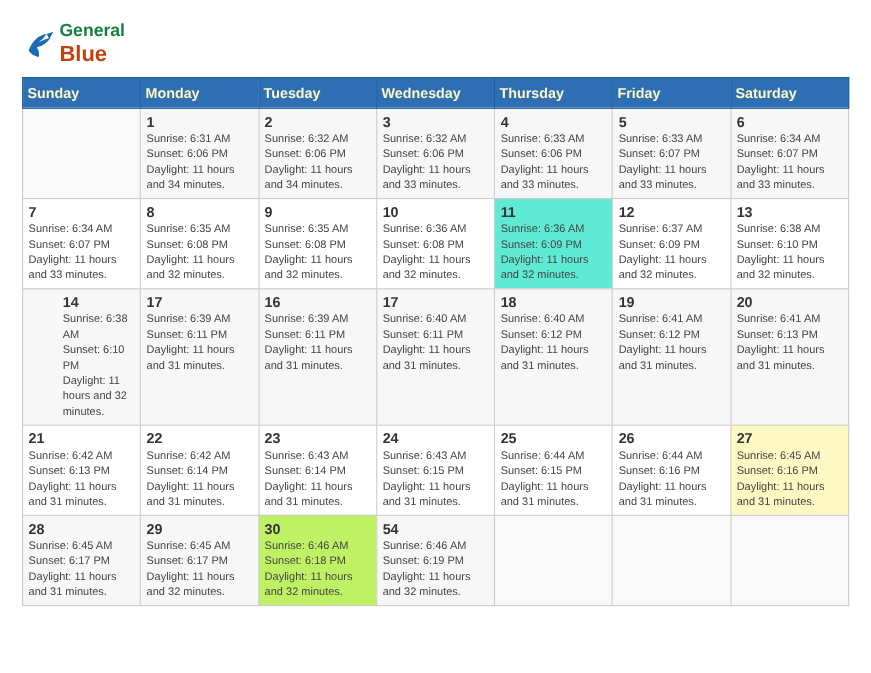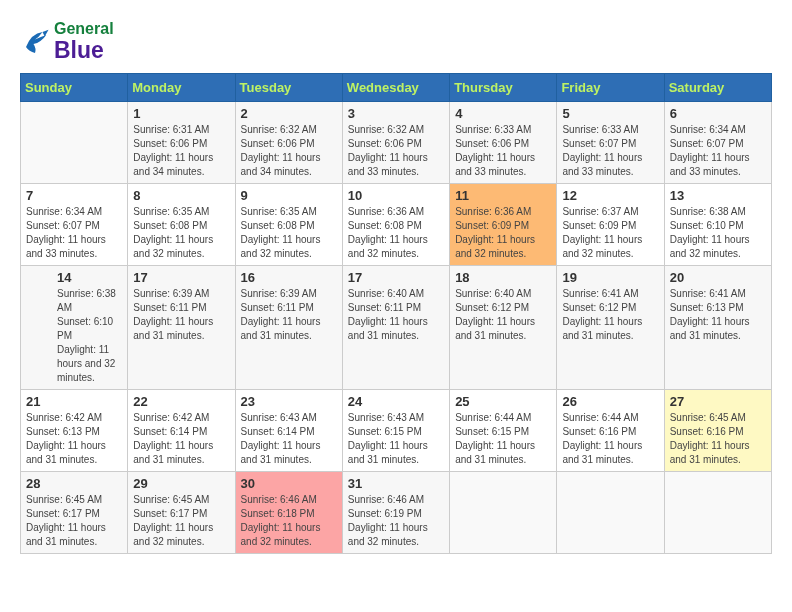--- a/index.html
+++ b/index.html
@@ -37,21 +37,21 @@
       font-size: 16px;
       color: #555;
     }
     .calendar {
       width: 100%;
       border-collapse: collapse;
       border: 1px solid #ccc;
     }
     .calendar th {
       background-color: #2e6eb5;
-      color: #bef264;
+      color: #fef9c3;
       font-size: 13px;
       font-weight: bold;
       padding: 6px 4px;
       text-align: left;
       border: 1px solid #2060a0;
     }
     .calendar td {
       width: 14.28%;
       vertical-align: top;
       padding: 4px 5px;
@@ -89,21 +89,21 @@
 <body>
 
 <div class="header">
   <div class="logo">
     <svg class="logo-bird" viewBox="0 0 40 40" xmlns="http://www.w3.org/2000/svg">
       <path d="M8 28 Q15 10 30 8 Q25 15 20 18 Q28 14 35 12 Q28 22 18 24 Q22 30 20 36 Q12 34 8 28Z" fill="#1a6ab5"></path>
       <path d="M30 8 L38 5 L33 14 Z" fill="#1a6ab5"></path>
     </svg>
     <div>
       <div style="font-size:16px;font-weight:bold;color:#15803d;line-height:1.1;">General</div>
-      <div style="font-size:23px;font-weight:bold;color:#4c1d95;line-height:1.1;">Blue</div>
+      <div style="font-size:20px;font-weight:bold;color:#c2410c;line-height:1.1;">Blue</div>
     </div>
   </div>
   <div class="title-section">
     <div class="month-title"></div>
     <div class="location"></div>
   </div>
 </div>
 
 <table class="calendar">
   <thead>
@@ -155,21 +155,21 @@
           <div class="day-info">Sunrise: 6:35 AM<br>Sunset: 6:08 PM<br>Daylight: 11 hours and 32 minutes.</div>
         </td>
         <td style="background-color: rgb(255, 255, 255);">
           <span class="day-number">9</span>
           <div class="day-info">Sunrise: 6:35 AM<br>Sunset: 6:08 PM<br>Daylight: 11 hours and 32 minutes.</div>
         </td>
         <td style="background-color: rgb(255, 255, 255);">
           <span class="day-number">10</span>
           <div class="day-info">Sunrise: 6:36 AM<br>Sunset: 6:08 PM<br>Daylight: 11 hours and 32 minutes.</div>
         </td>
-        <td style="background-color: #fdba74;">
+        <td style="background-color: #5eead4;">
           <span class="day-number">11</span>
           <div class="day-info">Sunrise: 6:36 AM<br>Sunset: 6:09 PM<br>Daylight: 11 hours and 32 minutes.</div>
         </td>
         <td style="background-color: rgb(255, 255, 255);">
           <span class="day-number">12</span>
           <div class="day-info">Sunrise: 6:37 AM<br>Sunset: 6:09 PM<br>Daylight: 11 hours and 32 minutes.</div>
         </td>
         <td style="background-color: rgb(255, 255, 255);">
           <span class="day-number">13</span>
           <div class="day-info">Sunrise: 6:38 AM<br>Sunset: 6:10 PM<br>Daylight: 11 hours and 32 minutes.</div>
@@ -237,26 +237,26 @@
       </tr>
       <tr>
         <td style="background-color: rgb(247, 247, 247);">
           <span class="day-number">28</span>
           <div class="day-info">Sunrise: 6:45 AM<br>Sunset: 6:17 PM<br>Daylight: 11 hours and 31 minutes.</div>
         </td>
         <td style="background-color: rgb(247, 247, 247);">
           <span class="day-number">29</span>
           <div class="day-info">Sunrise: 6:45 AM<br>Sunset: 6:17 PM<br>Daylight: 11 hours and 32 minutes.</div>
         </td>
-        <td style="background-color: #fca5a5;">
+        <td style="background-color: #bef264;">
           <span class="day-number">30</span>
           <div class="day-info">Sunrise: 6:46 AM<br>Sunset: 6:18 PM<br>Daylight: 11 hours and 32 minutes.</div>
         </td>
         <td style="background-color: rgb(247, 247, 247);">
-          <span class="day-number">31</span>
+          <span class="day-number">54</span>
           <div class="day-info">Sunrise: 6:46 AM<br>Sunset: 6:19 PM<br>Daylight: 11 hours and 32 minutes.</div>
         </td>
         <td class="empty-cell" style="background-color: rgb(249, 249, 249);"></td>
         <td class="empty-cell" style="background-color: rgb(249, 249, 249);"></td>
         <td class="empty-cell" style="background-color: rgb(249, 249, 249);"></td>
       </tr>
     </tbody>
 </table>
 
 </body></html>

